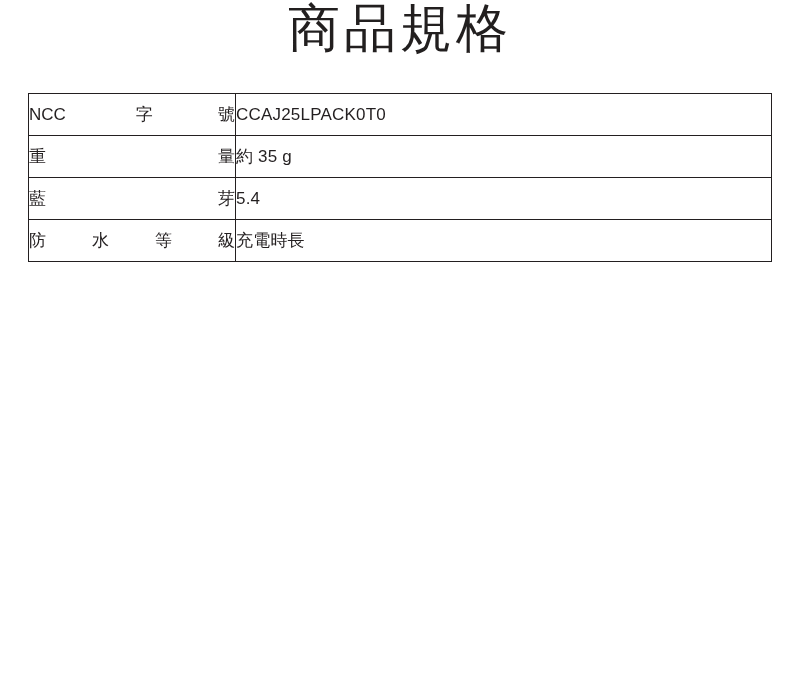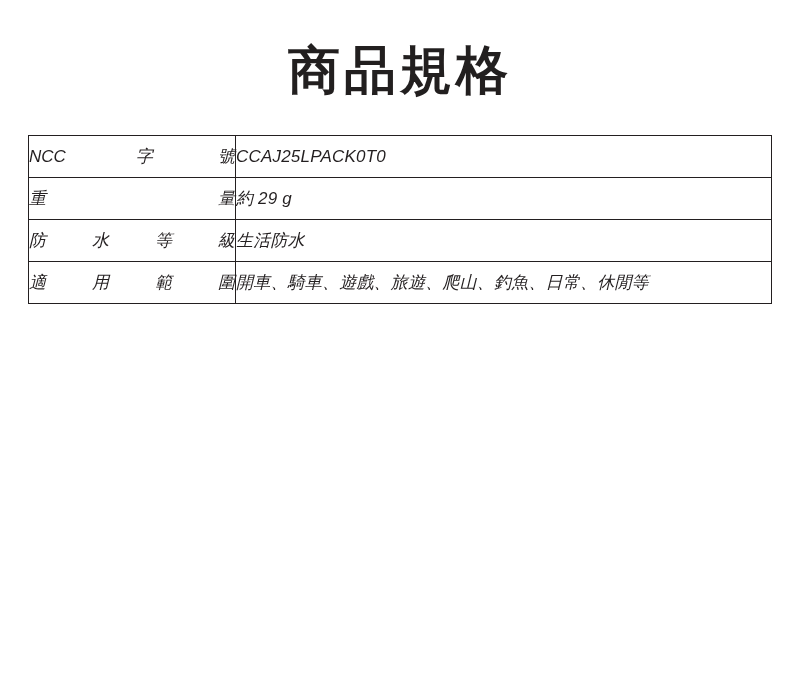--- a/index.html
+++ b/index.html
@@ -18,31 +18,29 @@
   .page {
     position: relative;
     width: 800px;
     height: 700px;
     box-sizing: border-box;
   }
 
   .title {
     text-align: center;
     font-size: 52px;
-    font-weight: bold;
+    font-weight: normal;
     letter-spacing: 4px;
     color: #221f1f;
     margin: 0;
-    padding-top: 42px;
     line-height: 1.1;
   }
 
   .spec-table-wrap {
     margin: 36px 28px 0 28px;
-    font-style: italic;
   }
 
   table.spec-table {
     width: 744px;
     border-collapse: collapse;
     table-layout: fixed;
     border: 1px solid #231f20;
   }
 
   table.spec-table td {
@@ -99,39 +97,39 @@
             </td>
           <td class="value">CCAJ25LPACK0T0</td>
         </tr>
 
 
 
         <tr>
           <td class="label two">
               <span class="lbl">重量</span>
             </td>
-          <td class="value">約 29 g</td>
+          <td class="value">約 35 g</td>
         </tr>
 
+        <tr>
+          <td class="label two">
+              <span class="lbl">藍芽</span>
+            </td>
+          <td class="value">5.4</td>
+        </tr>
 
 
 
 
 
         <tr>
           <td class="label">
               <span class="lbl">防水等級</span>
             </td>
-          <td class="value">生活防水</td>
+          <td class="value">充電時長</td>
         </tr>
 
-        <tr>
-          <td class="label">
-              <span class="lbl">適用範圍</span>
-            </td>
-          <td class="value">開車、騎車、遊戲、旅遊、爬山、釣魚、日常、休閒等</td>
-        </tr>
 
       </tbody>
     </table>
   </div>
 
 </div>
 
 </body></html>

